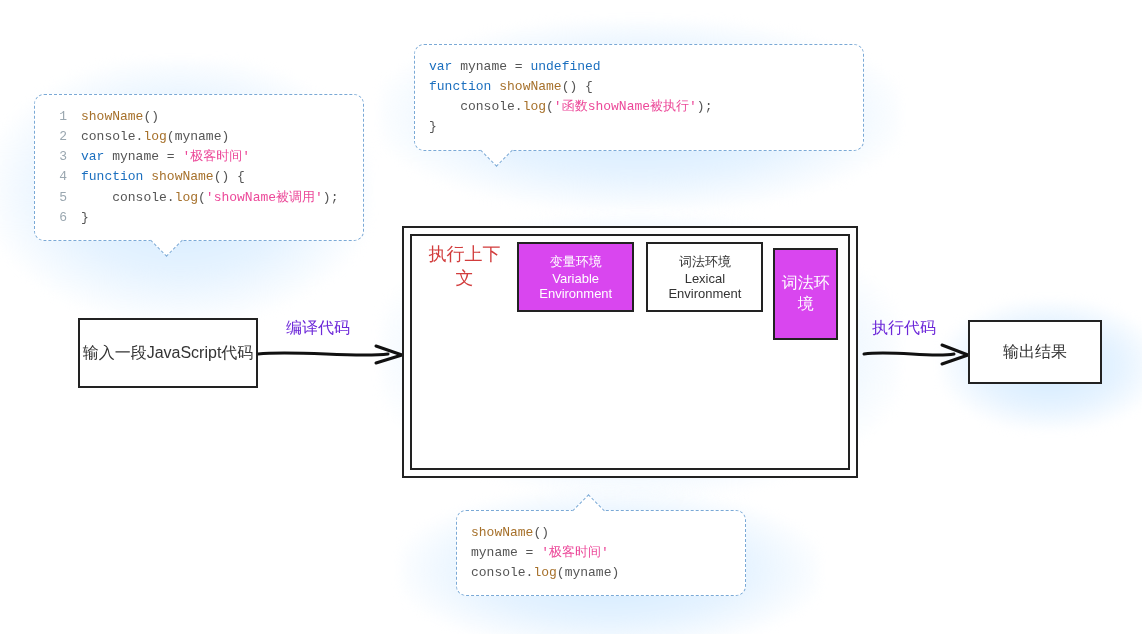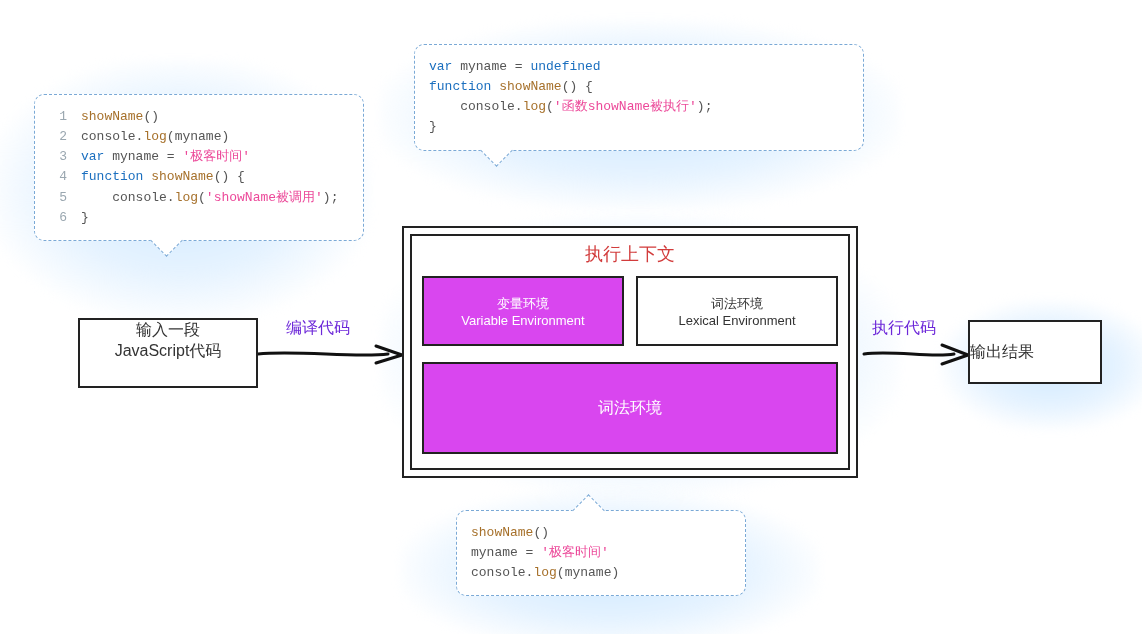--- a/index.html
+++ b/index.html
@@ -83,33 +83,33 @@
     <div class="code-line"><span class="plain">}</span></div>
   </div>
 
 <div class="balloon mono" id="code-bottom" style="left:456px;top:510px;width:260px">
   <div class="tail up" style="left:120px;top:-12px"></div>
 <div class="code-line"><span class="fn">showName</span><span class="plain">()</span></div>
     <div class="code-line"><span class="plain">myname = </span><span class="str">'极客时间'</span></div>
     <div class="code-line"><span class="plain">console.</span><span class="fn">log</span><span class="plain">(myname)</span></div>
   </div>
 
-<div class="box" style="left:78px;top:318px;width:176px;height:66px;display:flex;flex-direction:column;align-items:center">
+<div class="box" style="left:78px;top:318px;width:176px;height:66px;display:flex;justify-content:center;align-items:center">
   <div class="boxlbl hand">输入一段</div>
   <div class="boxlbl hand">JavaScript代码</div>
 </div>
 
 <svg class="arrow" style="left:256px;top:340px" width="150" height="30">
   <path d="M2 14 C 40 10, 100 18, 132 14" stroke="#111" stroke-width="3" fill="none" stroke-linecap="round"></path>
   <path d="M120 6 L146 15 L120 23" stroke="#111" stroke-width="3" fill="none" stroke-linecap="round" stroke-linejoin="round"></path>
 </svg>
 <div class="arrowlbl" style="left:286px;top:318px">编译代码</div>
 
 <div class="box" style="left:402px;top:226px;width:456px;height:252px;padding:6px;box-sizing:border-box">
-  <div style="border:2px solid #222;width:100%;height:100%;box-sizing:border-box;padding:6px 10px 10px 10px;display:flex;flex-direction:column;gap:10px">
+  <div style="border:2px solid #222;width:100%;height:100%;box-sizing:border-box;padding:6px 10px 10px 10px;display:flex;flex-direction:row;gap:10px">
     <div class="ctx-title" style="text-align:center">执行上下文</div>
     <div style="display:flex;gap:12px">
       <div class="inner blue-fill" style="flex:1;height:66px">
         <div>变量环境</div>
         <div class="sm">Variable Environment</div>
       </div>
       <div class="inner" style="flex:1;height:66px;background:#fff">
         <div>词法环境</div>
         <div class="sm">Lexical Environment</div>
       </div>
@@ -119,15 +119,15 @@
     </div>
   </div>
 </div>
 
 <svg class="arrow" style="left:862px;top:340px" width="110" height="30">
   <path d="M2 14 C 30 10, 70 18, 92 14" stroke="#111" stroke-width="3" fill="none" stroke-linecap="round"></path>
   <path d="M80 5 L106 15 L80 24" stroke="#111" stroke-width="3" fill="none" stroke-linecap="round" stroke-linejoin="round"></path>
 </svg>
 <div class="arrowlbl" style="left:872px;top:318px">执行代码</div>
 
-<div class="box" style="left:968px;top:320px;width:130px;height:60px;display:flex;align-items:center">
+<div class="box" style="left:968px;top:320px;width:130px;height:60px;display:flex;justify-content:center;align-items:center">
   <div class="boxlbl hand">输出结果</div>
 </div>
 
 </body></html>

